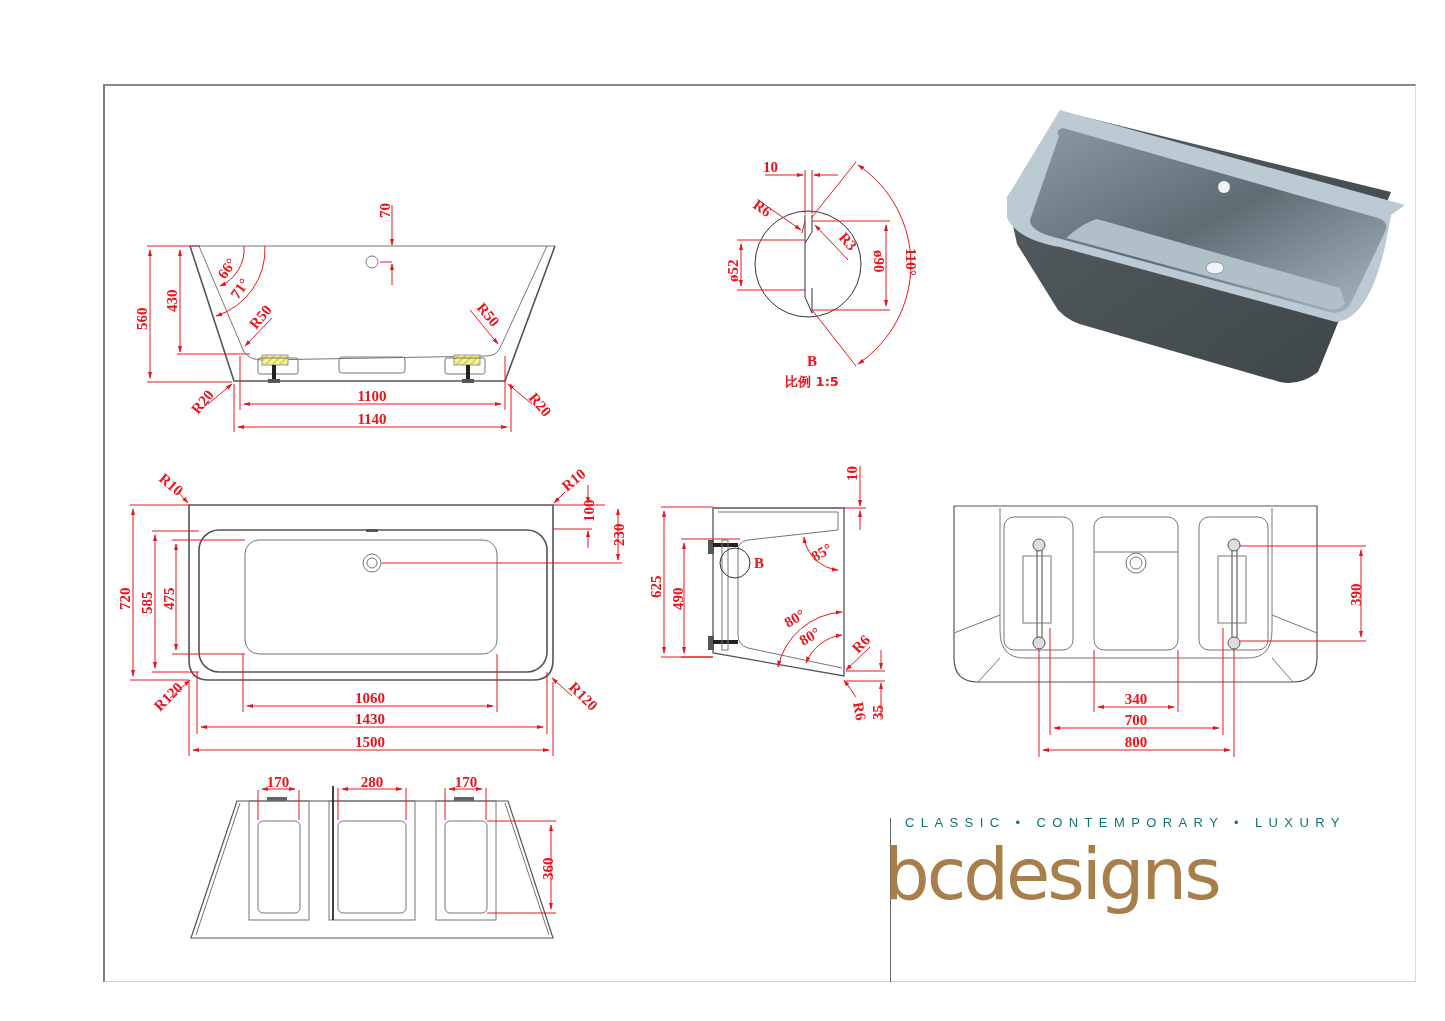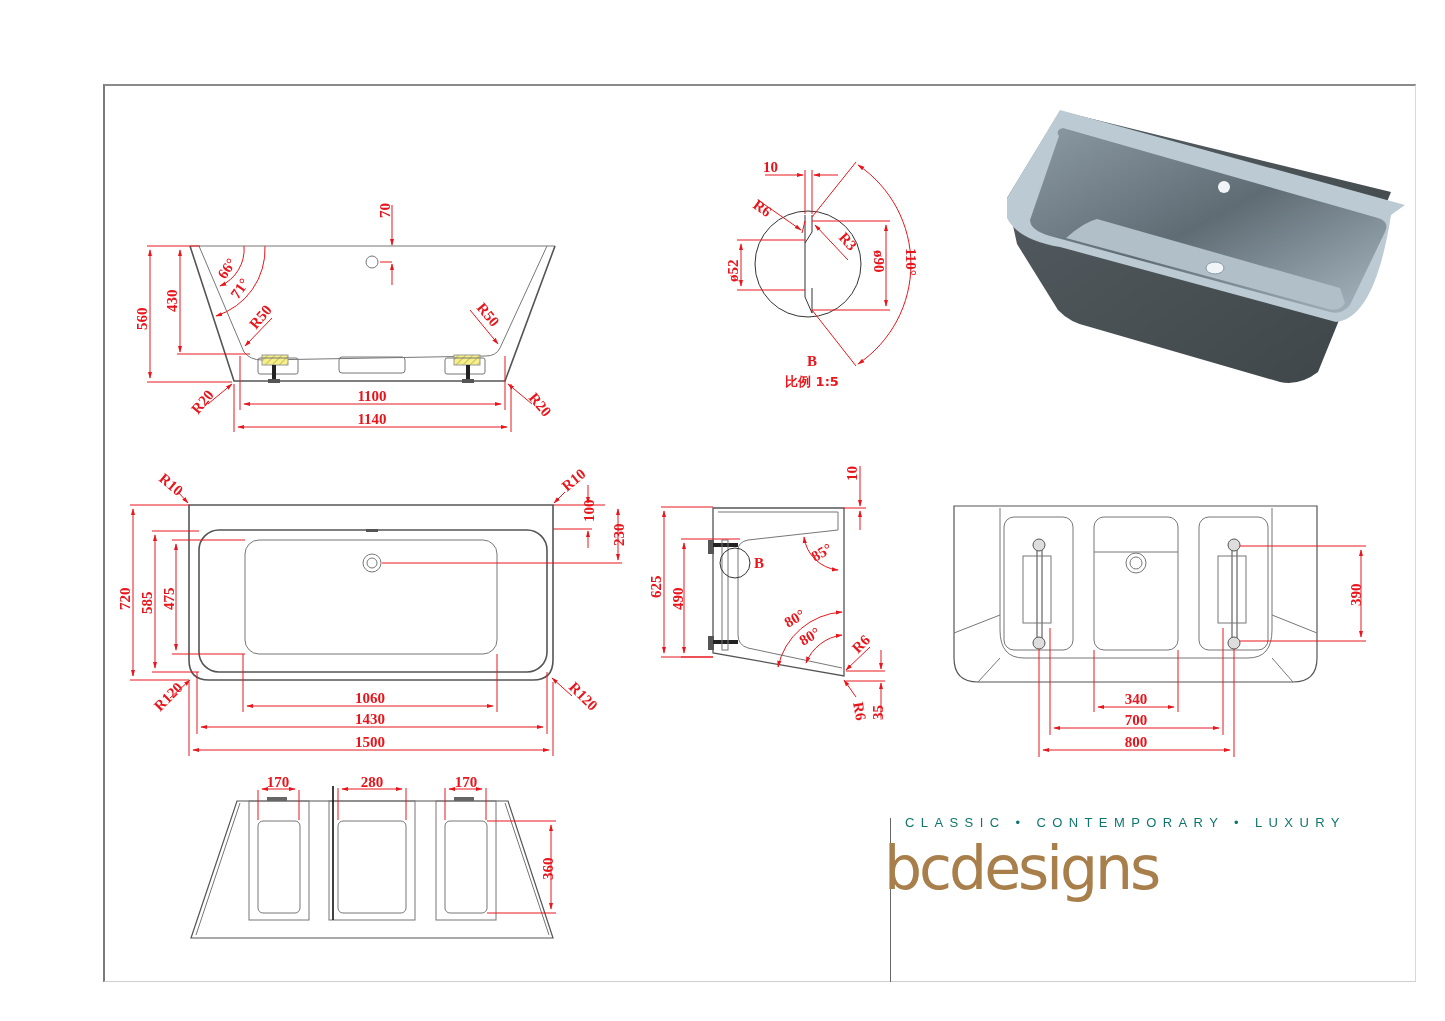--- a/index.html
+++ b/index.html
@@ -12,21 +12,21 @@
   .dim { fill: #e8161c; font-family: "Liberation Serif", "DejaVu Serif", serif; font-weight: bold; font-size: 15px; }
   .dim-cn { fill: #e8161c; font-family: "DejaVu Sans", sans-serif; font-weight: bold; font-size: 13px; }
   .rl { stroke: #e8161c; stroke-width: 1; fill: none; }
   .ol { stroke: #555; stroke-width: 1.6; fill: none; }
   .ol-thin { stroke: #777; stroke-width: 1; fill: none; }
   .logo-box { position: absolute; left: 890px; top: 818px; width: 526px; height: 164px;
               border-left: 1px solid #666; box-sizing: border-box; }
   .tagline { position: absolute; left: 892px; top: 815px; width: 526px; font-family: "Liberation Sans", "DejaVu Sans", sans-serif;
              font-size: 13px; letter-spacing: 6.4px; color: #0f766e; white-space: nowrap; margin-left: 13px; }
   .brand { position: absolute; left: 884px; top: 838px; font-family: "DejaVu Sans", "Liberation Sans", sans-serif;
-           font-size: 60px; font-weight: normal; letter-spacing: -3px; color: #a87f4a; line-height: 1; }
+           font-size: 72px; font-weight: normal; letter-spacing: -3px; color: #a87f4a; line-height: 1; }
 </style>
 </head>
 <body>
 
 <div class="frame"></div>
 
 <svg class="sheet" viewBox="0 0 1445 1021" xmlns="http://www.w3.org/2000/svg">
   <defs>
     <marker id="ar" viewBox="0 0 10 10" refX="9" refY="5" markerWidth="7" markerHeight="7" orient="auto-start-reverse">
       <path d="M0,2 L10,5 L0,8 z" fill="#e8161c"></path>

